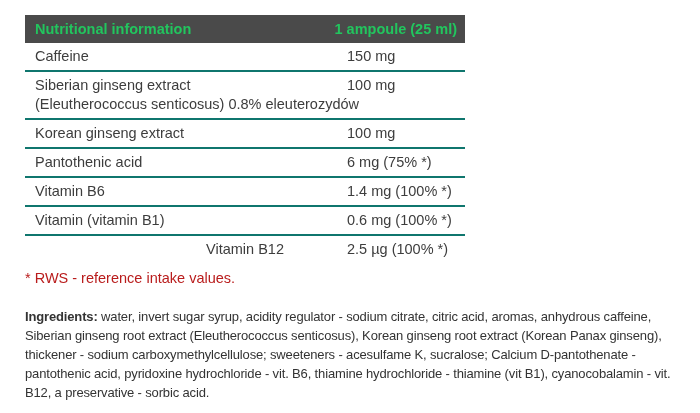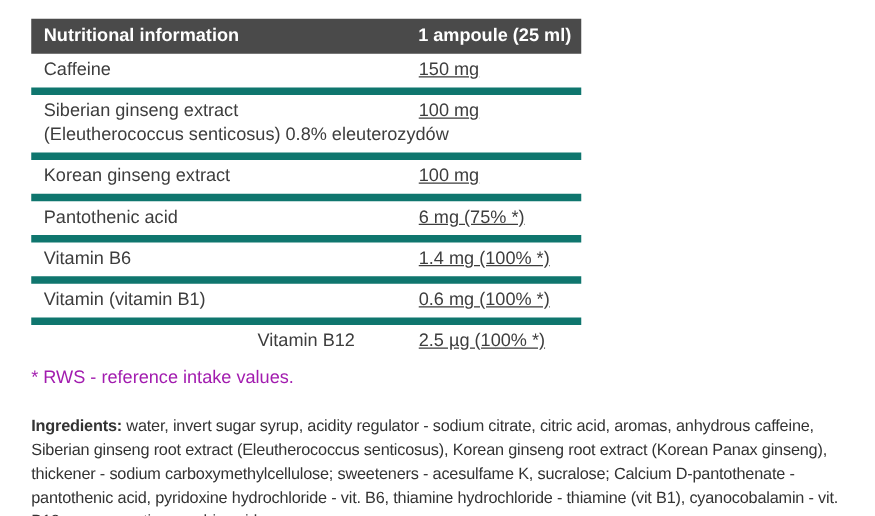--- a/index.html
+++ b/index.html
@@ -17,56 +17,55 @@
   .wrap {
     padding: 15px 0 0 25px;
   }
   .ntable {
     width: 440px;
   }
   .thead {
     box-sizing: border-box;
     height: 28px;
     background: #4a4a4a;
-    color: #ffffff;
+    color: #22c55e;
     font-weight: bold;
     font-size: 14.5px;
     display: flex;
     justify-content: space-between;
     align-items: center;
     padding: 0 8px 0 10px;
   }
   .trow {
     position: relative;
     box-sizing: border-box;
     padding: 4px 10px 4px 10px;
     font-size: 14.5px;
     line-height: 19px;
-    border-bottom: 6px solid #0f766e;
+    border-bottom: 2px solid #0f766e;
   }
   .trow:last-child {
     border-bottom: none;
     text-align: center;
   }
   .trow .value {
     position: absolute;
-    left: 310px;
+    left: 322px;
     top: 4px;
     white-space: nowrap;
-    text-decoration: underline;
   }
   .trow .label, .trow .sublabel {
     display: block;
     white-space: nowrap;
   }
   .footnote {
     margin: 6px 0 0 0;
     font-size: 14.5px;
     line-height: 18px;
-    color: #a21caf;
+    color: #b91c1c;
   }
   .ingredients {
     margin: 20px 0 0 0;
     width: 674px;
     font-size: 13px;
     line-height: 19px;
     letter-spacing: -0.15px;
     color: #333333;
   }
   .ingredients b {

